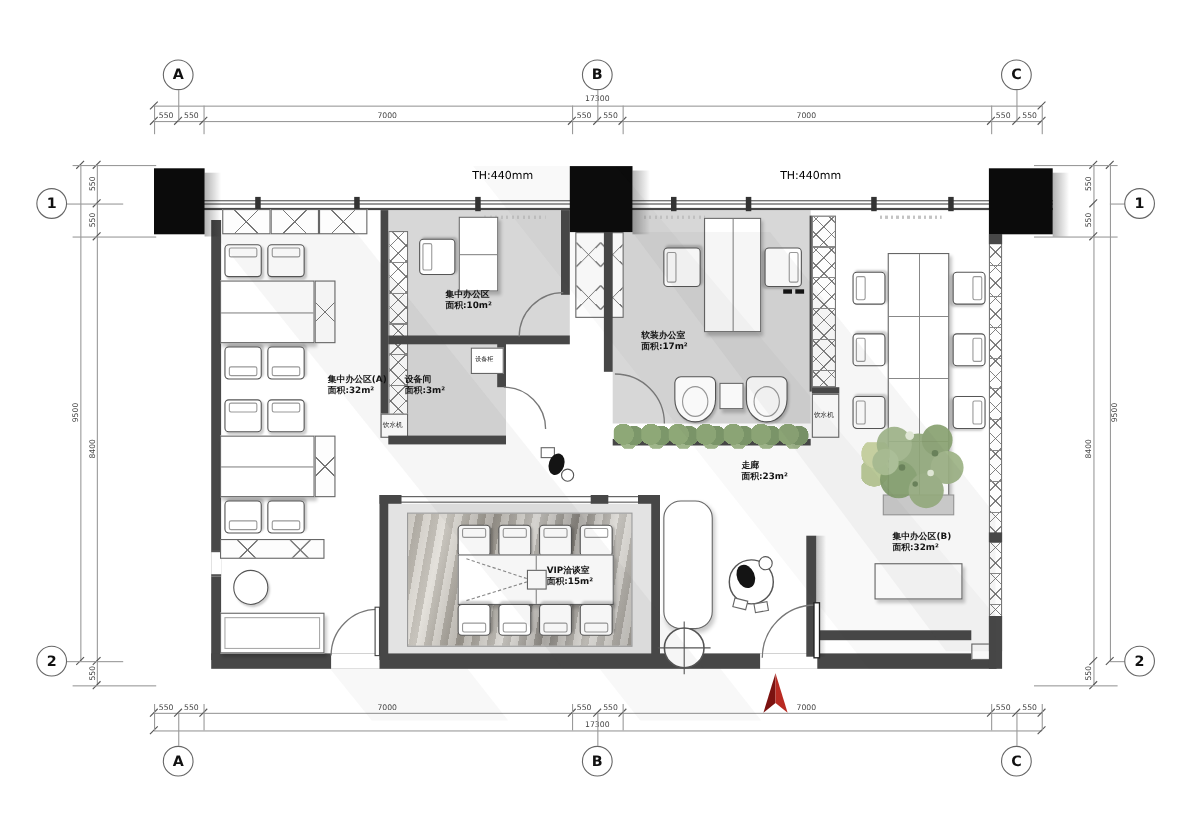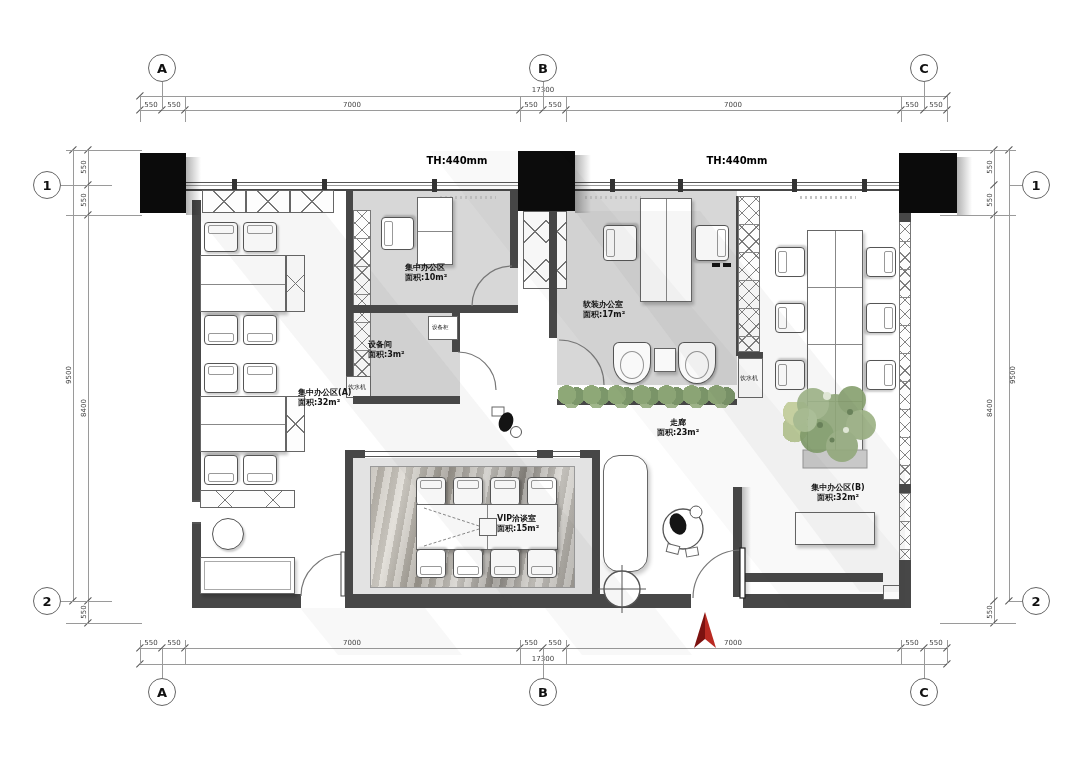--- a/index.html
+++ b/index.html
@@ -55,21 +55,21 @@
       radial-gradient(circle at 45% 65%,#bfcf9b 0 42%,transparent 43%),
       radial-gradient(circle at 65% 50%,#d7dfb4 0 30%,transparent 31%);}
   .rug{position:absolute;box-sizing:border-box;border:1px solid #9a9a9a;
     background:
       repeating-linear-gradient(100deg,rgba(255,255,255,.28) 0 7px,rgba(40,40,40,.10) 7px 14px),
       linear-gradient(105deg,#b7b2a9 0%,#d9d5cd 16%,#9d988f 33%,#d0cdc7 50%,#8d8983 66%,#d3d0ca 82%,#a7a39c 100%);}
   .shade-col{position:absolute;background:linear-gradient(to right,rgba(0,0,0,.30),rgba(0,0,0,0));z-index:7;}
   
   .rl{position:absolute;font-size:8px;line-height:10px;font-weight:bold;color:#111;white-space:nowrap;z-index:22;}
   .tl{position:absolute;font-size:6px;line-height:7px;color:#222;white-space:nowrap;z-index:22;}
-  .th{position:absolute;font-size:10px;font-weight:bold;color:#000;transform:translateX(-50%);z-index:22;white-space:nowrap;}
+  .th{position:absolute;font-size:10px;font-weight:normal;color:#000;transform:translateX(-50%);z-index:22;white-space:nowrap;}
   .microdim{position:absolute;height:3px;background:repeating-linear-gradient(90deg,#bdbdbd 0 2px,transparent 2px 5px);opacity:.9;}
   svg{position:absolute;left:0;top:0;}
   .overlay{pointer-events:none;z-index:24;}
   .linework{pointer-events:none;z-index:12;}
 </style>
 </head>
 <body>
 
 <div class="canvas">
 
@@ -261,45 +261,45 @@
   </svg>
 
   <svg class="overlay" width="1080" height="764" viewBox="0 0 1080 764">
     <path d="M195 213 L325 213 L640 608 L512 608 Z" fill="rgba(70,70,70,0.05)"></path>
     <path d="M575 211 L700 211 L905 468 L905 592 L860 592 Z" fill="rgba(70,70,70,0.05)"></path>
     <path d="M430 151 L560 151 L905 560 L905 608 L790 608 Z" fill="rgba(70,70,70,0.03)"></path>
     <path d="M300 608 L425 608 L462 655 L338 655 Z" fill="rgba(70,70,70,0.04)"></path>
     <path d="M545 608 L655 608 L692 655 L582 655 Z" fill="rgba(70,70,70,0.04)"></path>
   </svg>
 
-  <div class="rl" style="left:298px;top:340px;margin-top:48px;">
+  <div class="rl" style="left:298px;top:340px;">
     <div>集中办公区(A)</div>
     <div>面积:32m²</div>
   </div>
   <div class="rl" style="left:405px;top:263px;">
     <div>集中办公区</div>
     <div>面积:10m²</div>
   </div>
   <div class="rl" style="left:368px;top:340px;">
     <div>设备间</div>
     <div>面积:3m²</div>
   </div>
   <div class="rl" style="left:583px;top:300px;">
     <div>软装办公室</div>
     <div>面积:17m²</div>
   </div>
-  <div class="rl" style="left:657px;top:418px;text-align:center;">
+  <div class="rl" style="left:674px;top:418px;">
     <div>走廊</div>
     <div>面积:23m²</div>
   </div>
   <div class="rl" style="left:497px;top:514px;z-index:23;">
     <div>VIP洽谈室</div>
     <div>面积:15m²</div>
   </div>
-  <div class="rl" style="left:838px;top:483px;transform:translateX(-50%);text-align:center;">
+  <div class="rl" style="left:838px;top:483px;transform:translateX(-50%);text-align:left;">
     <div>集中办公区(B)</div>
     <div>面积:32m²</div>
   </div>
 
   <div class="tl" style="left:348px;top:383px;">饮水机</div>
   <div class="tl" style="left:740px;top:374px;">饮水机</div>
   <div class="tl" style="left:432px;top:324px;font-size:5.5px;">设备柜</div>
 
   <div class="th" style="left:457px;top:155px;">TH:440mm</div>
   <div class="th" style="left:737px;top:155px;">TH:440mm</div>

